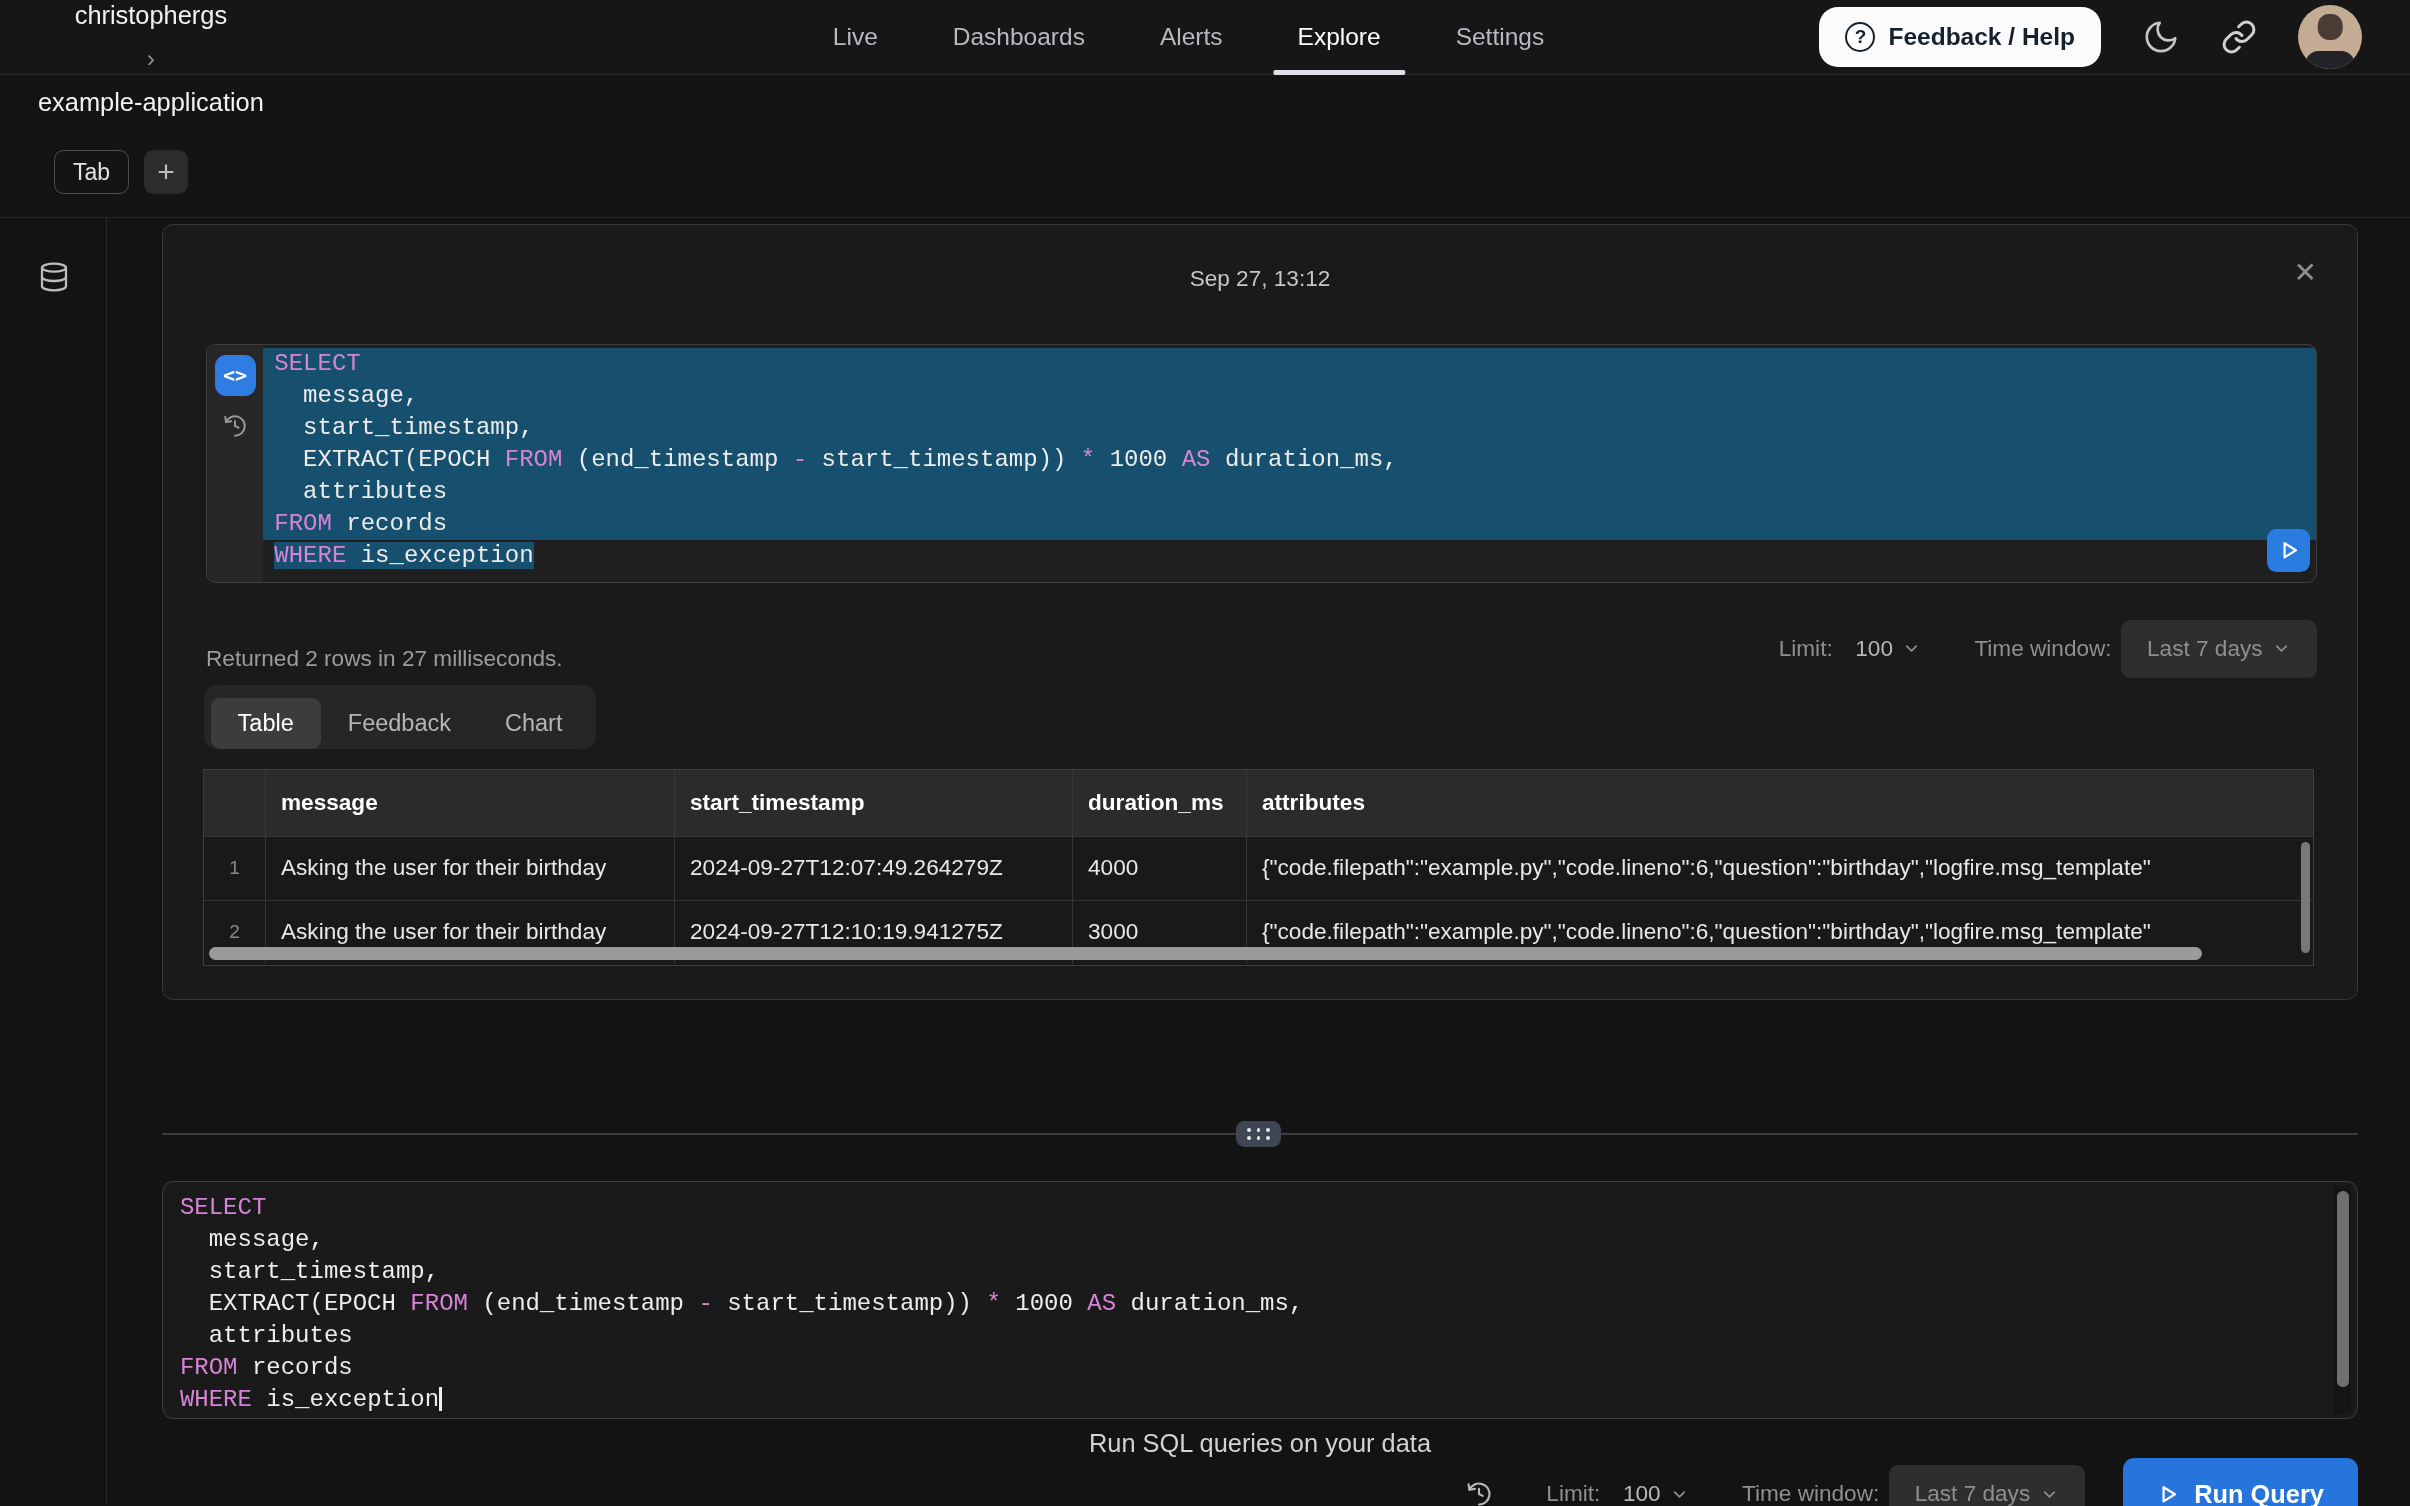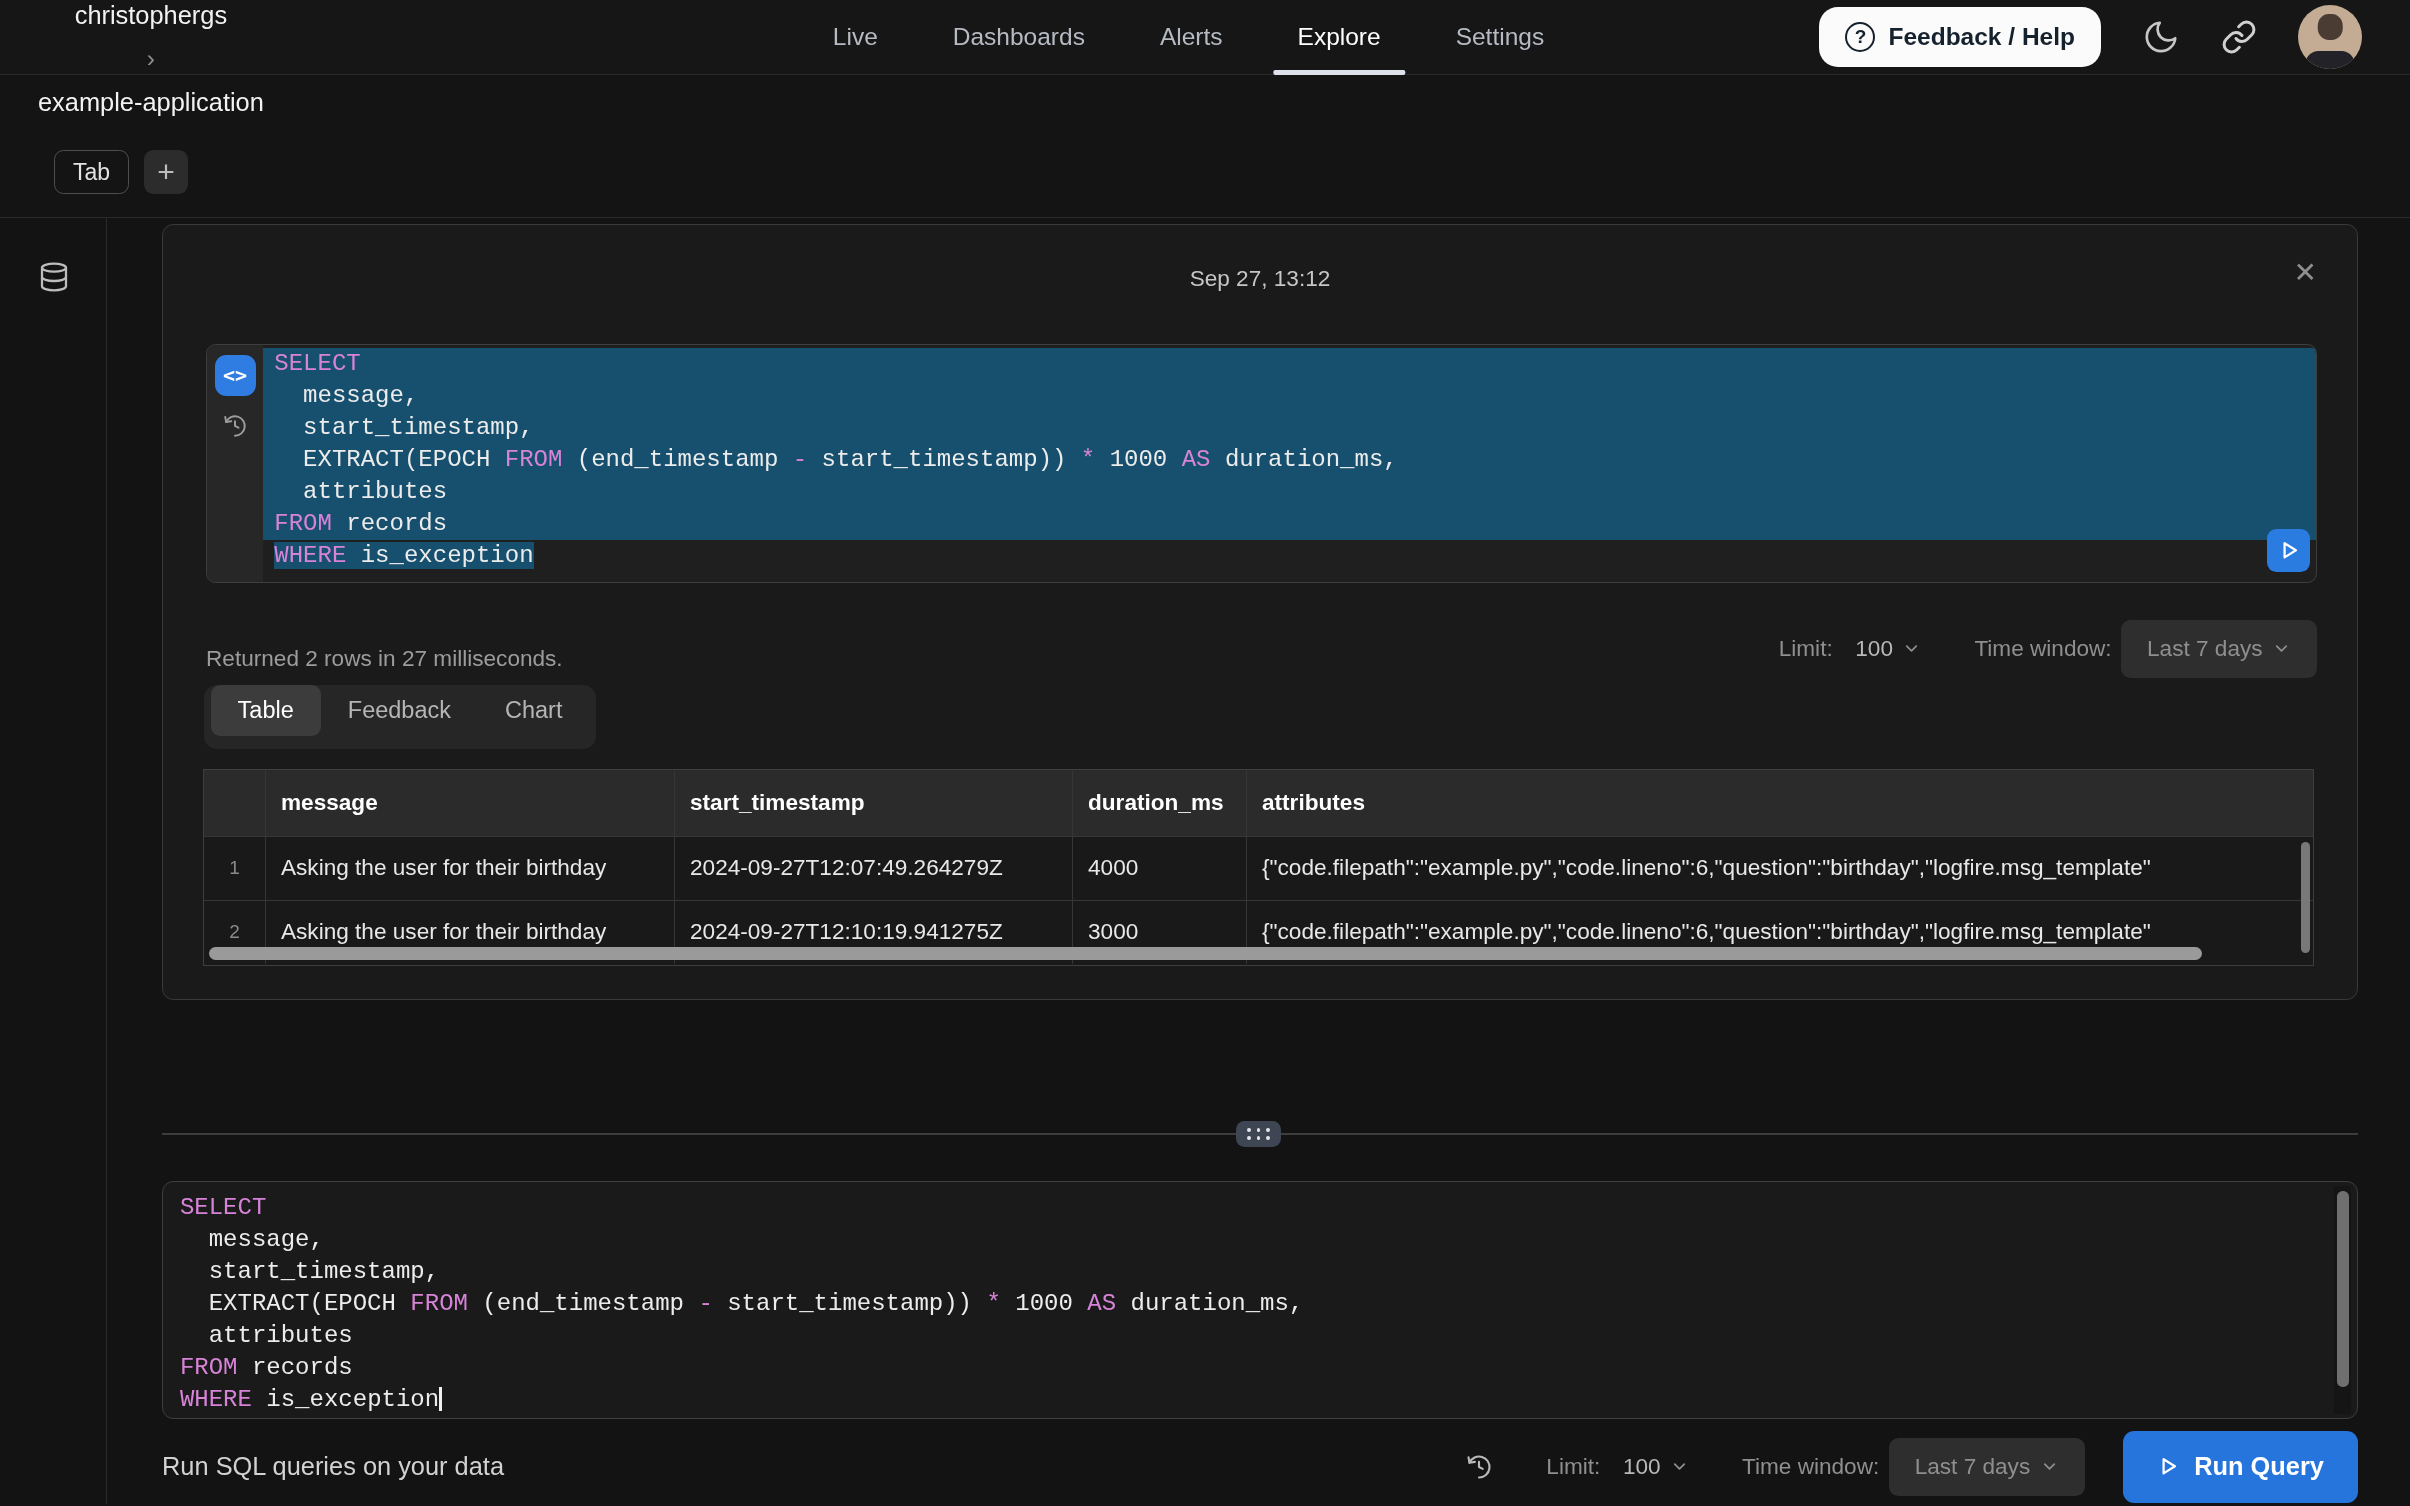--- a/index.html
+++ b/index.html
@@ -82,21 +82,21 @@
   .meta-right { margin-left:auto; display:flex; align-items:center; }
   .meta-label { font-size:22.6px; color:#8f8f8f; }
   .dropdown-inline { display:flex; align-items:center; gap:9.4px; margin:0 0 0 22.6px; cursor:pointer; }
   .dropdown-value { font-size:22.6px; color:#b8b8b8; }
   .gap56 { width:53px; }
   .tw-btn { height:58px; background:#2e2e2e; border-radius:9.4px; display:flex;
     align-items:center; gap:9.4px; padding:0 26px; margin-left:9.4px;
     font-size:22.6px; color:#8f8f8f; cursor:pointer; }
 
   .segmented { position:absolute; left:41px; top:460px; height:64px; background:#262626;
-    border-radius:13px; display:inline-flex; align-items:flex-start; padding:0 6.6px; }
+    border-radius:13px; display:inline-flex; align-items:flex-end; padding:0 6.6px; }
   .seg { height:51px; padding:0 27px; display:flex; align-items:center; border-radius:9.4px;
     font-size:23.5px; color:#b5b5b5; cursor:pointer; }
   .seg.active { background:#3c3c3c; color:#ffffff; }
 
   
   .table-wrap { position:absolute; left:40px; top:544px; width:2111px; height:197px;
     border:1.9px solid #3e3e3e; background:#191919; overflow:hidden; }
   .t-row { display:grid; grid-template-columns:62px 409px 398px 174px 1fr; }
   .t-row.head { background:#2b2b2b; height:66px; }
   .t-row.body { height:64px; border-top:1.9px solid #363636; background:#191919; }
@@ -121,21 +121,21 @@
   
   .editor { position:absolute; left:55px; top:963px; width:2196px; height:238px;
     background:#1a1a1a; border:1.9px solid #3f3f3f; border-radius:11.3px; overflow:hidden; cursor:text; }
   .editor .code-view { padding:10.4px 0 0 5.6px; }
   .ed-track { position:absolute; right:5.6px; top:3.8px; bottom:3.8px; width:17px; background:#151515; }
   .ed-thumb { position:absolute; right:8.5px; top:9.4px; width:11.3px; height:196px;
     background:#6f6f6f; border-radius:5.6px; cursor:pointer; }
 
   
   .bottom-bar { position:absolute; left:55px; top:1211px; width:2196px; height:75px;
-    display:flex; align-items:center; }
+    display:flex; align-items:center;flex-direction:column; }
   .bb-hint { font-size:25.4px; color:#d2d2d2; }
   .bb-right { margin-left:auto; display:flex; align-items:center; }
   .bb-history { margin-right:53px; cursor:pointer; }
   .run-btn { height:72px; border-radius:11.3px; background:#2575dc; display:flex;
     align-items:center; gap:15px; padding:0 34px; margin-left:38px; cursor:pointer; }
   .run-btn span { font-size:25.4px; font-weight:700; color:#ffffff; }
 </style>
 </head>
 <body>
 

